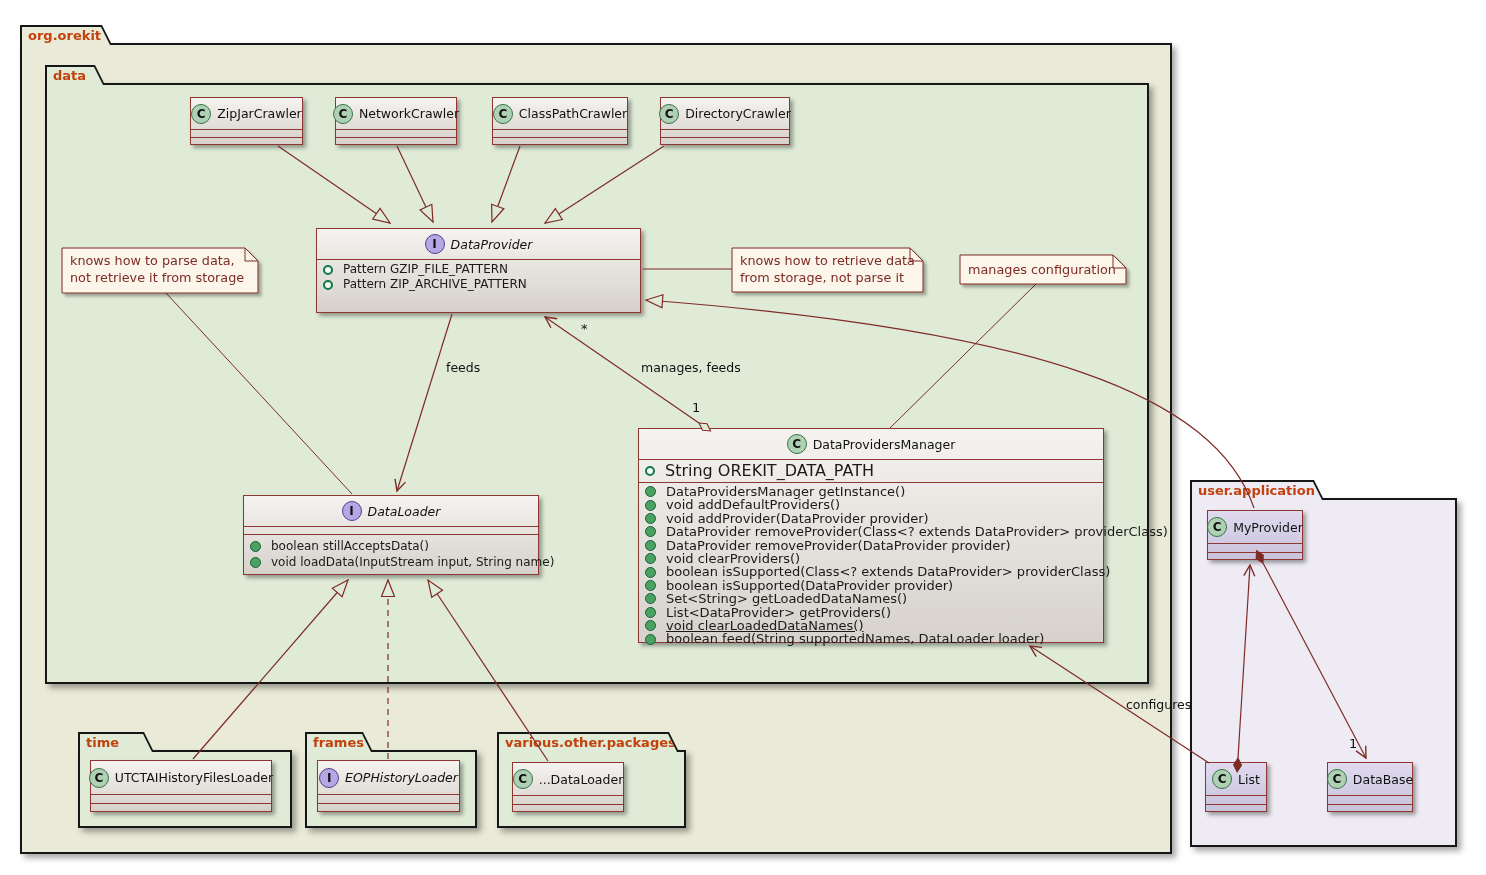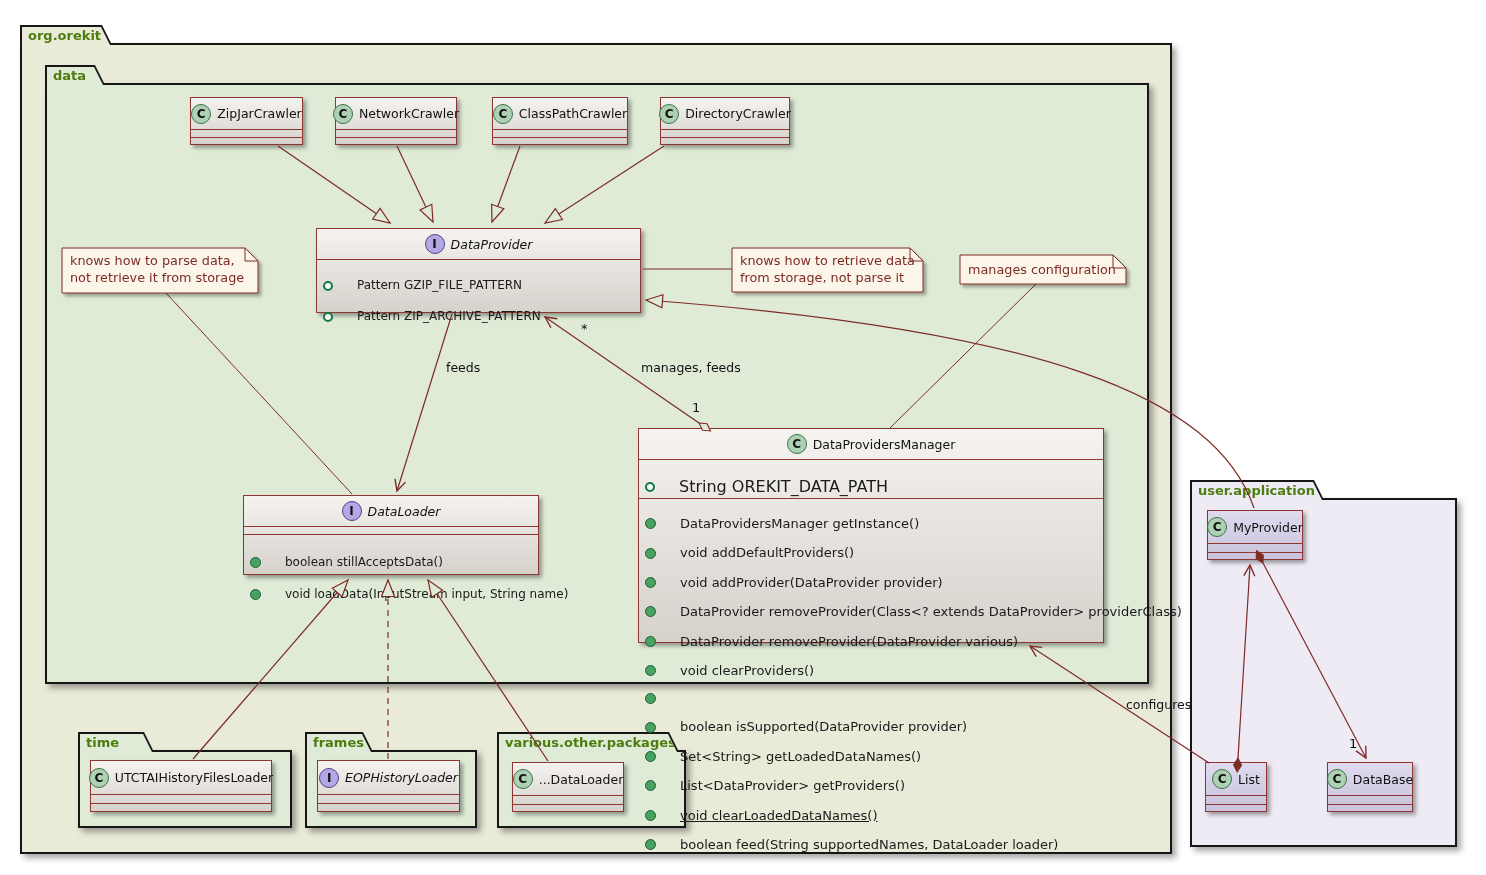--- a/index.html
+++ b/index.html
@@ -2,36 +2,36 @@
 <html><head>
 <meta charset="utf-8">
 <style>
   html,body{margin:0;padding:0;background:#ffffff;font-family:"DejaVu Sans",sans-serif;}
   #canvas{position:relative;width:1486px;height:875px;background:#ffffff;overflow:hidden;}
 
   
   .pkg-body{position:absolute;border:2px solid #161616;box-shadow:4px 4px 6px rgba(0,0,0,0.35);}
   .pkg-tab{position:absolute;background:#161616;clip-path:polygon(0 0,calc(100% - 10px) 0,100% 100%,0 100%);}
   .pkg-tab-in{position:absolute;left:2px;top:2px;right:2px;bottom:0;clip-path:polygon(0 0,calc(100% - 9px) 0,100% 100%,0 100%);
-              font-weight:bold;font-size:13px;color:#4d7c0f;padding:1px 12px 0 6px;box-sizing:border-box;white-space:nowrap;}
+              font-weight:bold;font-size:13px;color:#c2410c;padding:1px 12px 0 6px;box-sizing:border-box;white-space:nowrap;}
   .z1{z-index:1}.z2{z-index:2}.z3{z-index:3}
 
   
   .cls{position:absolute;z-index:4;border:1.5px solid #8E3732;box-sizing:border-box;
        background:linear-gradient(180deg,#f5f3f0 0%,#d6d1cb 100%);
        box-shadow:3px 3px 4px rgba(0,0,0,0.35);}
   .cls.lav{background:linear-gradient(180deg,#dfdaee 0%,#c8c2db 100%);}
   .cls-title{display:flex;align-items:center;justify-content:center;gap:6px;font-size:12.5px;color:#111;white-space:nowrap;}
   .cls-title.it{font-style:italic;}
   .circle{display:inline-flex;align-items:center;justify-content:center;width:18px;height:18px;border-radius:50%;
           font-size:12px;font-weight:bold;font-style:normal;color:#111;flex:0 0 auto;}
   .circle.c{background:#ADD1B2;border:1px solid #3A7148;}
   .circle.i{background:#B4A7E5;border:1px solid #514089;}
   .cmp{border-top:1px solid #8E3732;}
-  .member{display:flex;align-items:center;gap:24px;padding-left:6px;font-size:12px;color:#1a1a1a;white-space:nowrap;margin-top:16px;}
+  .member{display:flex;align-items:center;gap:10px;padding-left:6px;font-size:12px;color:#1a1a1a;white-space:nowrap;}
   .b-field{width:6px;height:6px;border-radius:50%;border:2px solid #0E7A44;background:#f8f8f4;flex:0 0 auto;}
   .b-method{width:9px;height:9px;border-radius:50%;background:#4BA15F;border:1px solid #14623B;flex:0 0 auto;}
   .tight .member{font-size:13px;}
 
   svg{position:absolute;left:0;top:0;z-index:6;pointer-events:none;}
   .edge{stroke:#7E2B26;stroke-width:1.2;fill:none;}
   .edge.dash{stroke-dasharray:6,5;}
   .nline{stroke:#7E2B26;stroke-width:1;fill:none;}
   .noteshape{fill:#FBF6E9;stroke:#7E2B26;stroke-width:1;}
   .notetext{font-family:"DejaVu Sans",sans-serif;font-size:12.8px;fill:#7E2B26;}
@@ -167,28 +167,29 @@
       <div class="member" style="line-height:13.4px;">
           <span class="b-method"></span>
           <span>void addProvider(DataProvider provider)</span>
         </div>
       <div class="member" style="line-height:13.4px;">
           <span class="b-method"></span>
           <span>DataProvider removeProvider(Class&lt;? extends DataProvider&gt; providerClass)</span>
         </div>
       <div class="member" style="line-height:13.4px;">
           <span class="b-method"></span>
-          <span>DataProvider removeProvider(DataProvider various)</span>
+          <span>DataProvider removeProvider(DataProvider provider)</span>
         </div>
       <div class="member" style="line-height:13.4px;">
           <span class="b-method"></span>
           <span>void clearProviders()</span>
         </div>
       <div class="member" style="line-height:13.4px;">
           <span class="b-method"></span>
+          <span>boolean isSupported(Class&lt;? extends DataProvider&gt; providerClass)</span>
         </div>
       <div class="member" style="line-height:13.4px;">
           <span class="b-method"></span>
           <span>boolean isSupported(DataProvider provider)</span>
         </div>
       <div class="member" style="line-height:13.4px;">
           <span class="b-method"></span>
           <span>Set&lt;String&gt; getLoadedDataNames()</span>
         </div>
       <div class="member" style="line-height:13.4px;">

